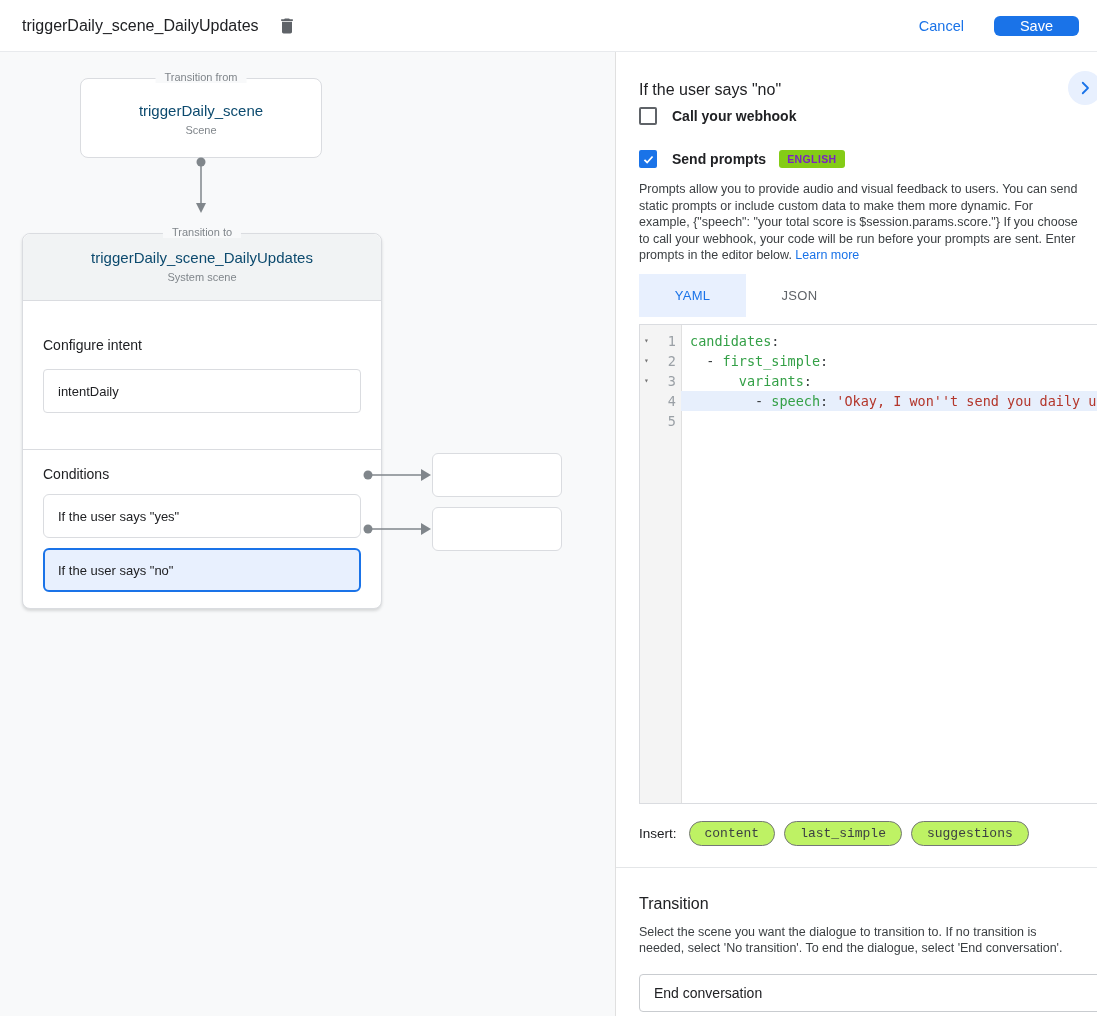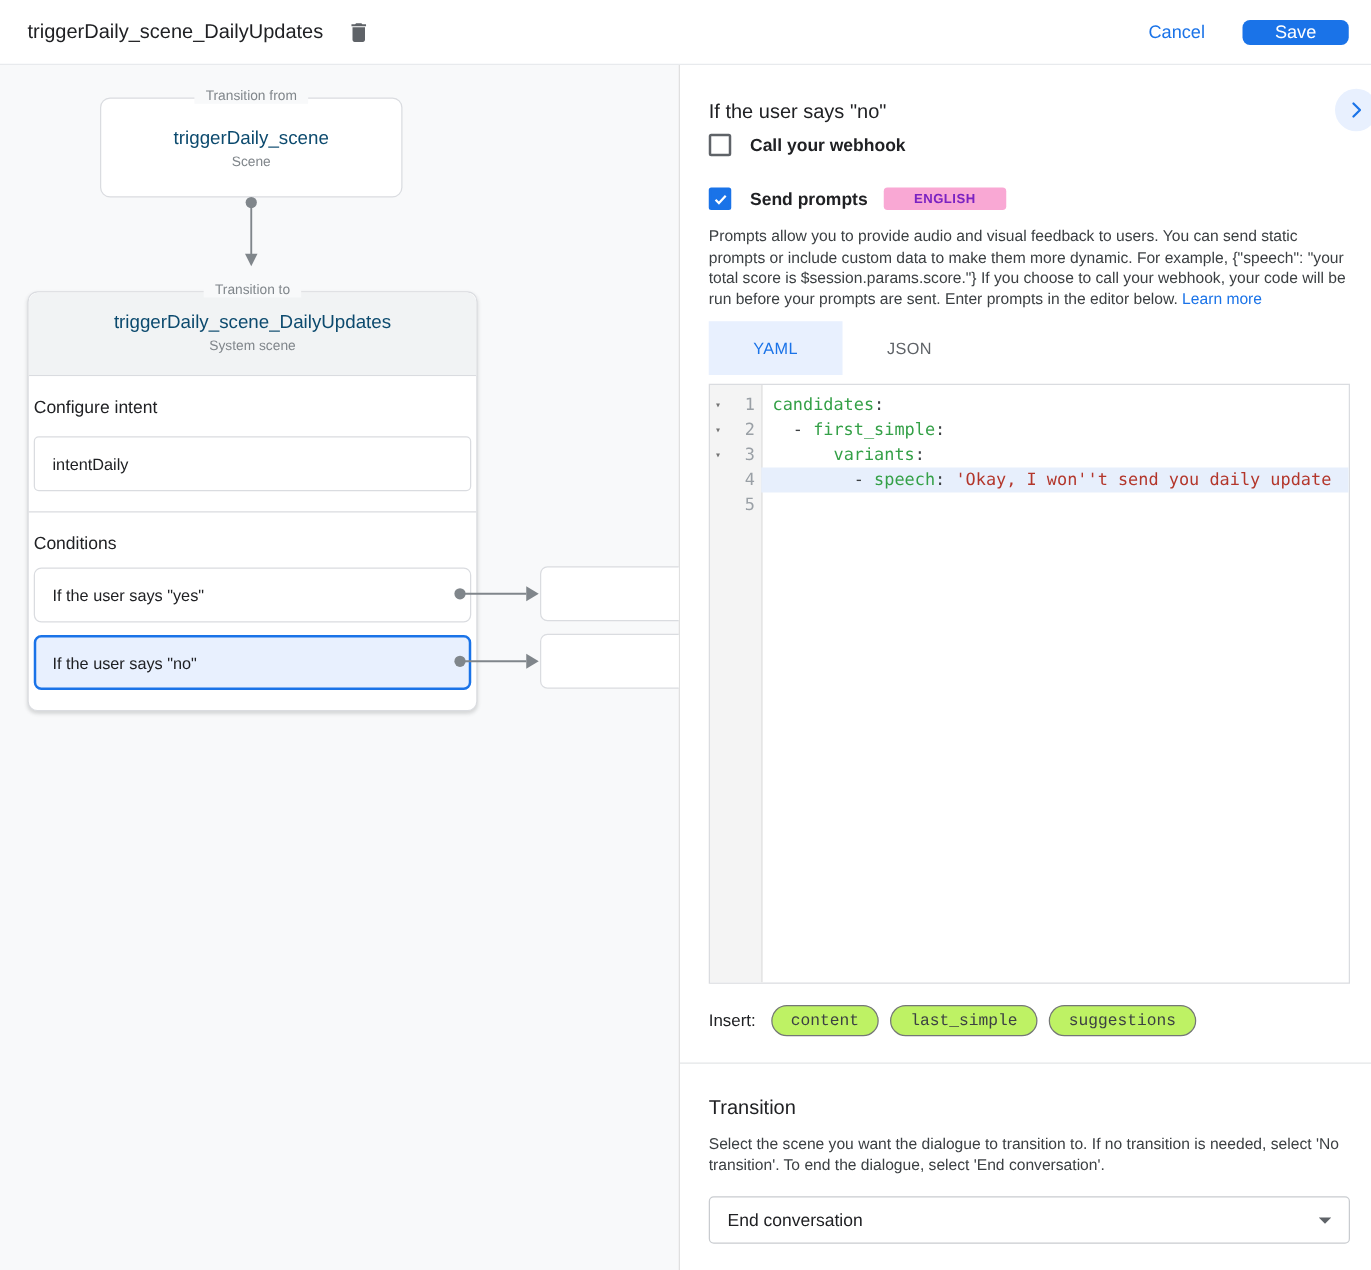--- a/index.html
+++ b/index.html
@@ -13,37 +13,37 @@
   .trash-btn { margin-left:16px; width:24px; height:24px; display:flex; align-items:center;
                justify-content:center; cursor:pointer; }
   .spacer { flex:1; }
   .cancel-btn { color:#1a73e8; font-size:14.5px; font-weight:500; margin-right:30px; cursor:pointer; }
   .save-btn { background:#1a73e8; color:#fff; border:none; border-radius:6px; height:20px;
               padding:0 26px; font-size:14.5px; font-weight:500; cursor:pointer;
               font-family:"Liberation Sans",sans-serif; }
 
   
   .main { display:flex; height:964px; }
-  .canvas { position:relative; width:544px; flex:none; background:#f8f9fa;
+  .canvas { position:relative; width:616px; flex:none; background:#f8f9fa;
             border-right:1px solid #e0e0e0; overflow:hidden; }
   .panel { position:relative; flex:1; background:#fff; overflow:hidden; }
 
   
   .legend { position:absolute; top:-8px; left:50%; transform:translateX(-50%);
             background:#f8f9fa; padding:0 9px; font-size:11px; color:#80868b; white-space:nowrap; }
   .from-box { position:absolute; left:80px; top:26px; width:242px; height:80px; background:#fff;
               border:1px solid #dadce0; border-radius:8px; text-align:center; padding-top:23px; cursor:pointer; }
   .box-title { font-size:15px; color:#0c4a6e; }
   .box-sub { font-size:11px; color:#80868b; margin-top:5px; }
   .to-card { position:absolute; left:22px; top:181px; width:360px; background:#fff;
              border:1px solid #dadce0; border-radius:8px;
              box-shadow:0 2px 3px rgba(60,64,67,.18); }
   .card-header { background:#f1f3f4; border-bottom:1px solid #dadce0; border-radius:8px 8px 0 0;
                  text-align:center; height:67px; padding-top:15px; }
-  .card-section { padding:14px 4px 16px; }
+  .card-section { padding:14px 20px 16px;margin-top:20px; }
   .card-section + .card-section { border-top:1px solid #dadce0; }
   .section-label { font-size:14px; color:#202124; line-height:20px; }
   .intent-input { margin-top:14px; height:44px; border:1px solid #dadce0; border-radius:4px;
                   background:#fff; display:flex; align-items:center; padding:0 14px;
                   font-size:13px; cursor:text; }
   .condition { margin-top:10px; height:44px; border:1px solid #dadce0; border-radius:6px;
                background:#fff; display:flex; align-items:center; padding:0 14px;
                font-size:13px; cursor:pointer; }
   .condition.selected { background:#e8f0fe; border:2px solid #1a73e8; padding:0 13px; }
   .connectors { position:absolute; inset:0; width:544px; height:964px; pointer-events:none; z-index:3; }
@@ -56,22 +56,22 @@
   .panel-header h2 { font-size:16px; font-weight:400; color:#202124; line-height:20px; }
   .collapse-btn { position:absolute; top:19px; right:-5px; width:34px; height:34px; border-radius:50%;
                   background:#e8f0fe; display:flex; align-items:center; padding-left:8px; cursor:pointer; }
   .check-row { display:flex; align-items:center; cursor:pointer; }
   .row-webhook { margin-top:7px; } .row-prompts { margin-top:25px; }
   .checkbox { width:18px; height:18px; border-radius:2px; margin-right:15px; flex:none;
               display:flex; align-items:center; justify-content:center; }
   .checkbox.unchecked { border:2px solid #5f6368; background:#fff; }
   .checkbox.checked { background:#1a73e8; border:2px solid #1a73e8; }
   .check-label { font-size:14px; font-weight:700; color:#202124; }
-  .badge { margin-left:13px; background:#f9a8d4; color:#7b22c2; font-size:10.5px; font-weight:700;
-           letter-spacing:.4px; padding:3px 24px; border-radius:3px; }
+  .badge { margin-left:13px; background:#84cc16; color:#7b22c2; font-size:10.5px; font-weight:700;
+           letter-spacing:.4px; padding:3px 8px; border-radius:3px; }
   .desc { margin-top:13px; font-size:12.5px; line-height:16.5px; color:#3c4043; max-width:516px; }
   .desc a { color:#1a73e8; text-decoration:none; cursor:pointer; }
 
   .tabs { margin-top:10px; display:flex; }
   .tab { width:107px; height:43px; display:flex; align-items:center; justify-content:center;
          font-size:13px; font-weight:500; color:#5f6368; letter-spacing:.3px; cursor:pointer; }
   .tab.active { background:#e8f0fe; color:#1a73e8; }
 
   .editor { position:relative; margin-top:7px; width:513px; height:480px;
             border:1px solid #dadce0; background:#fff; overflow:hidden;

